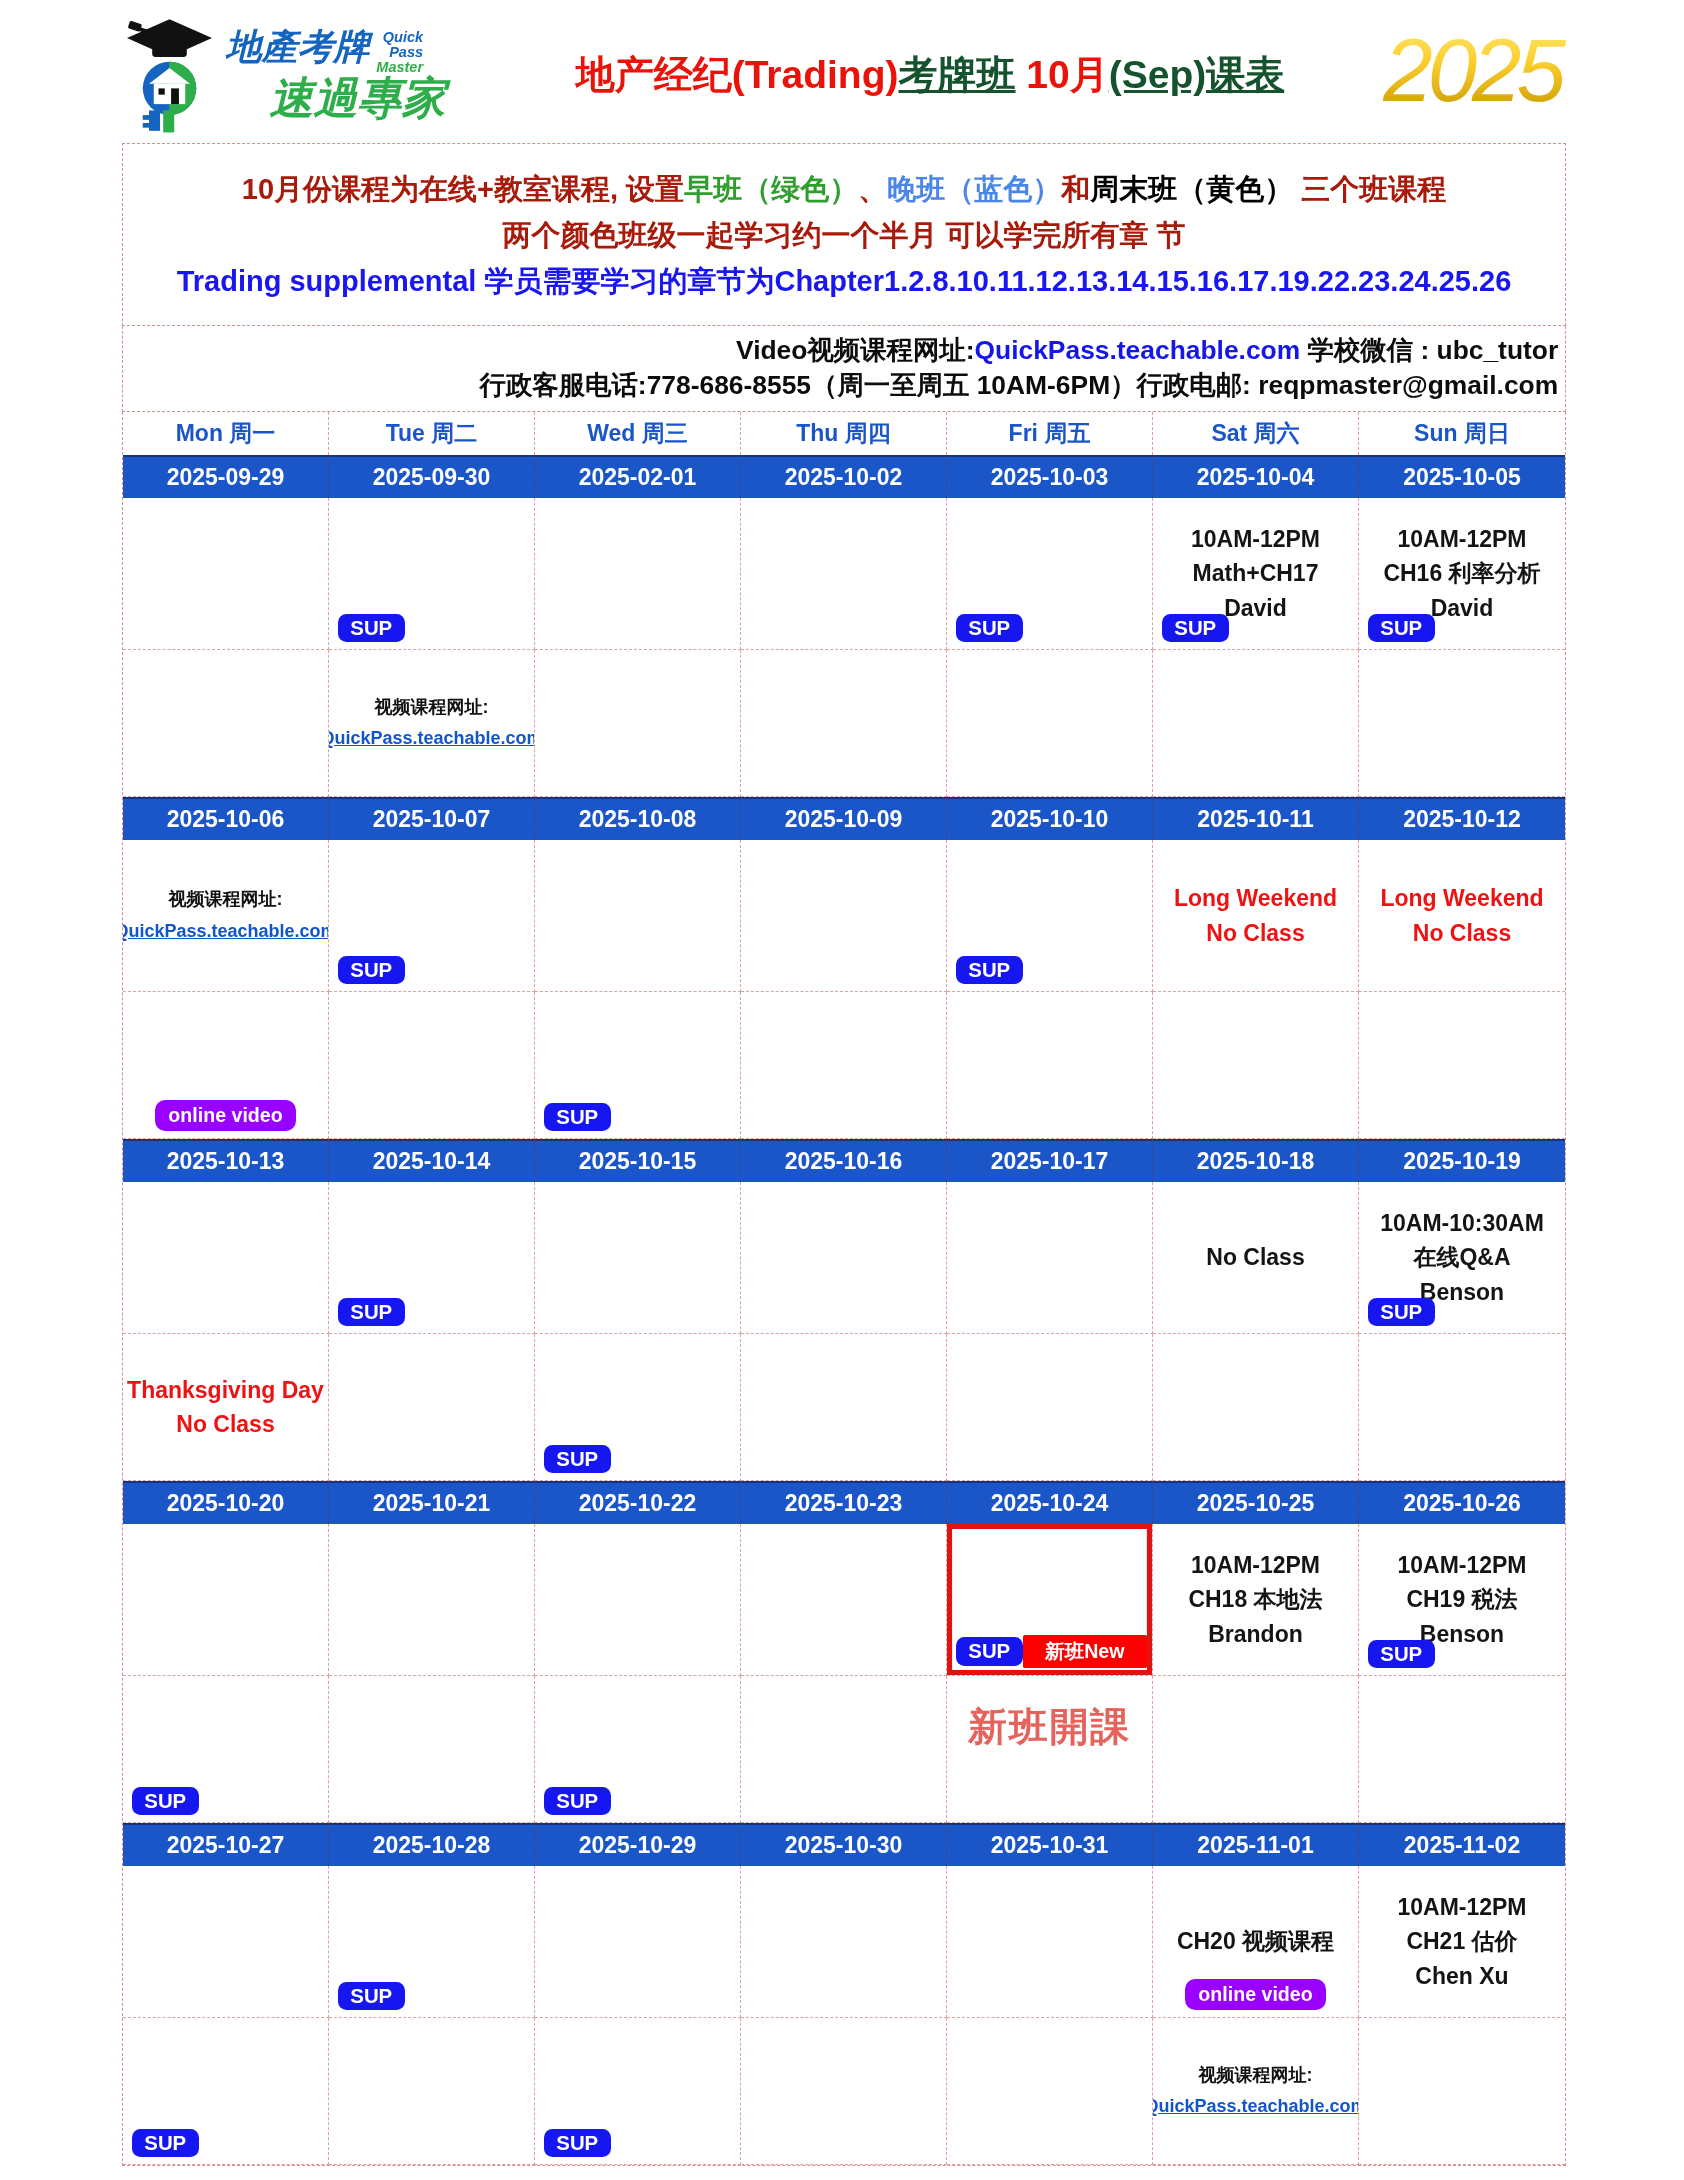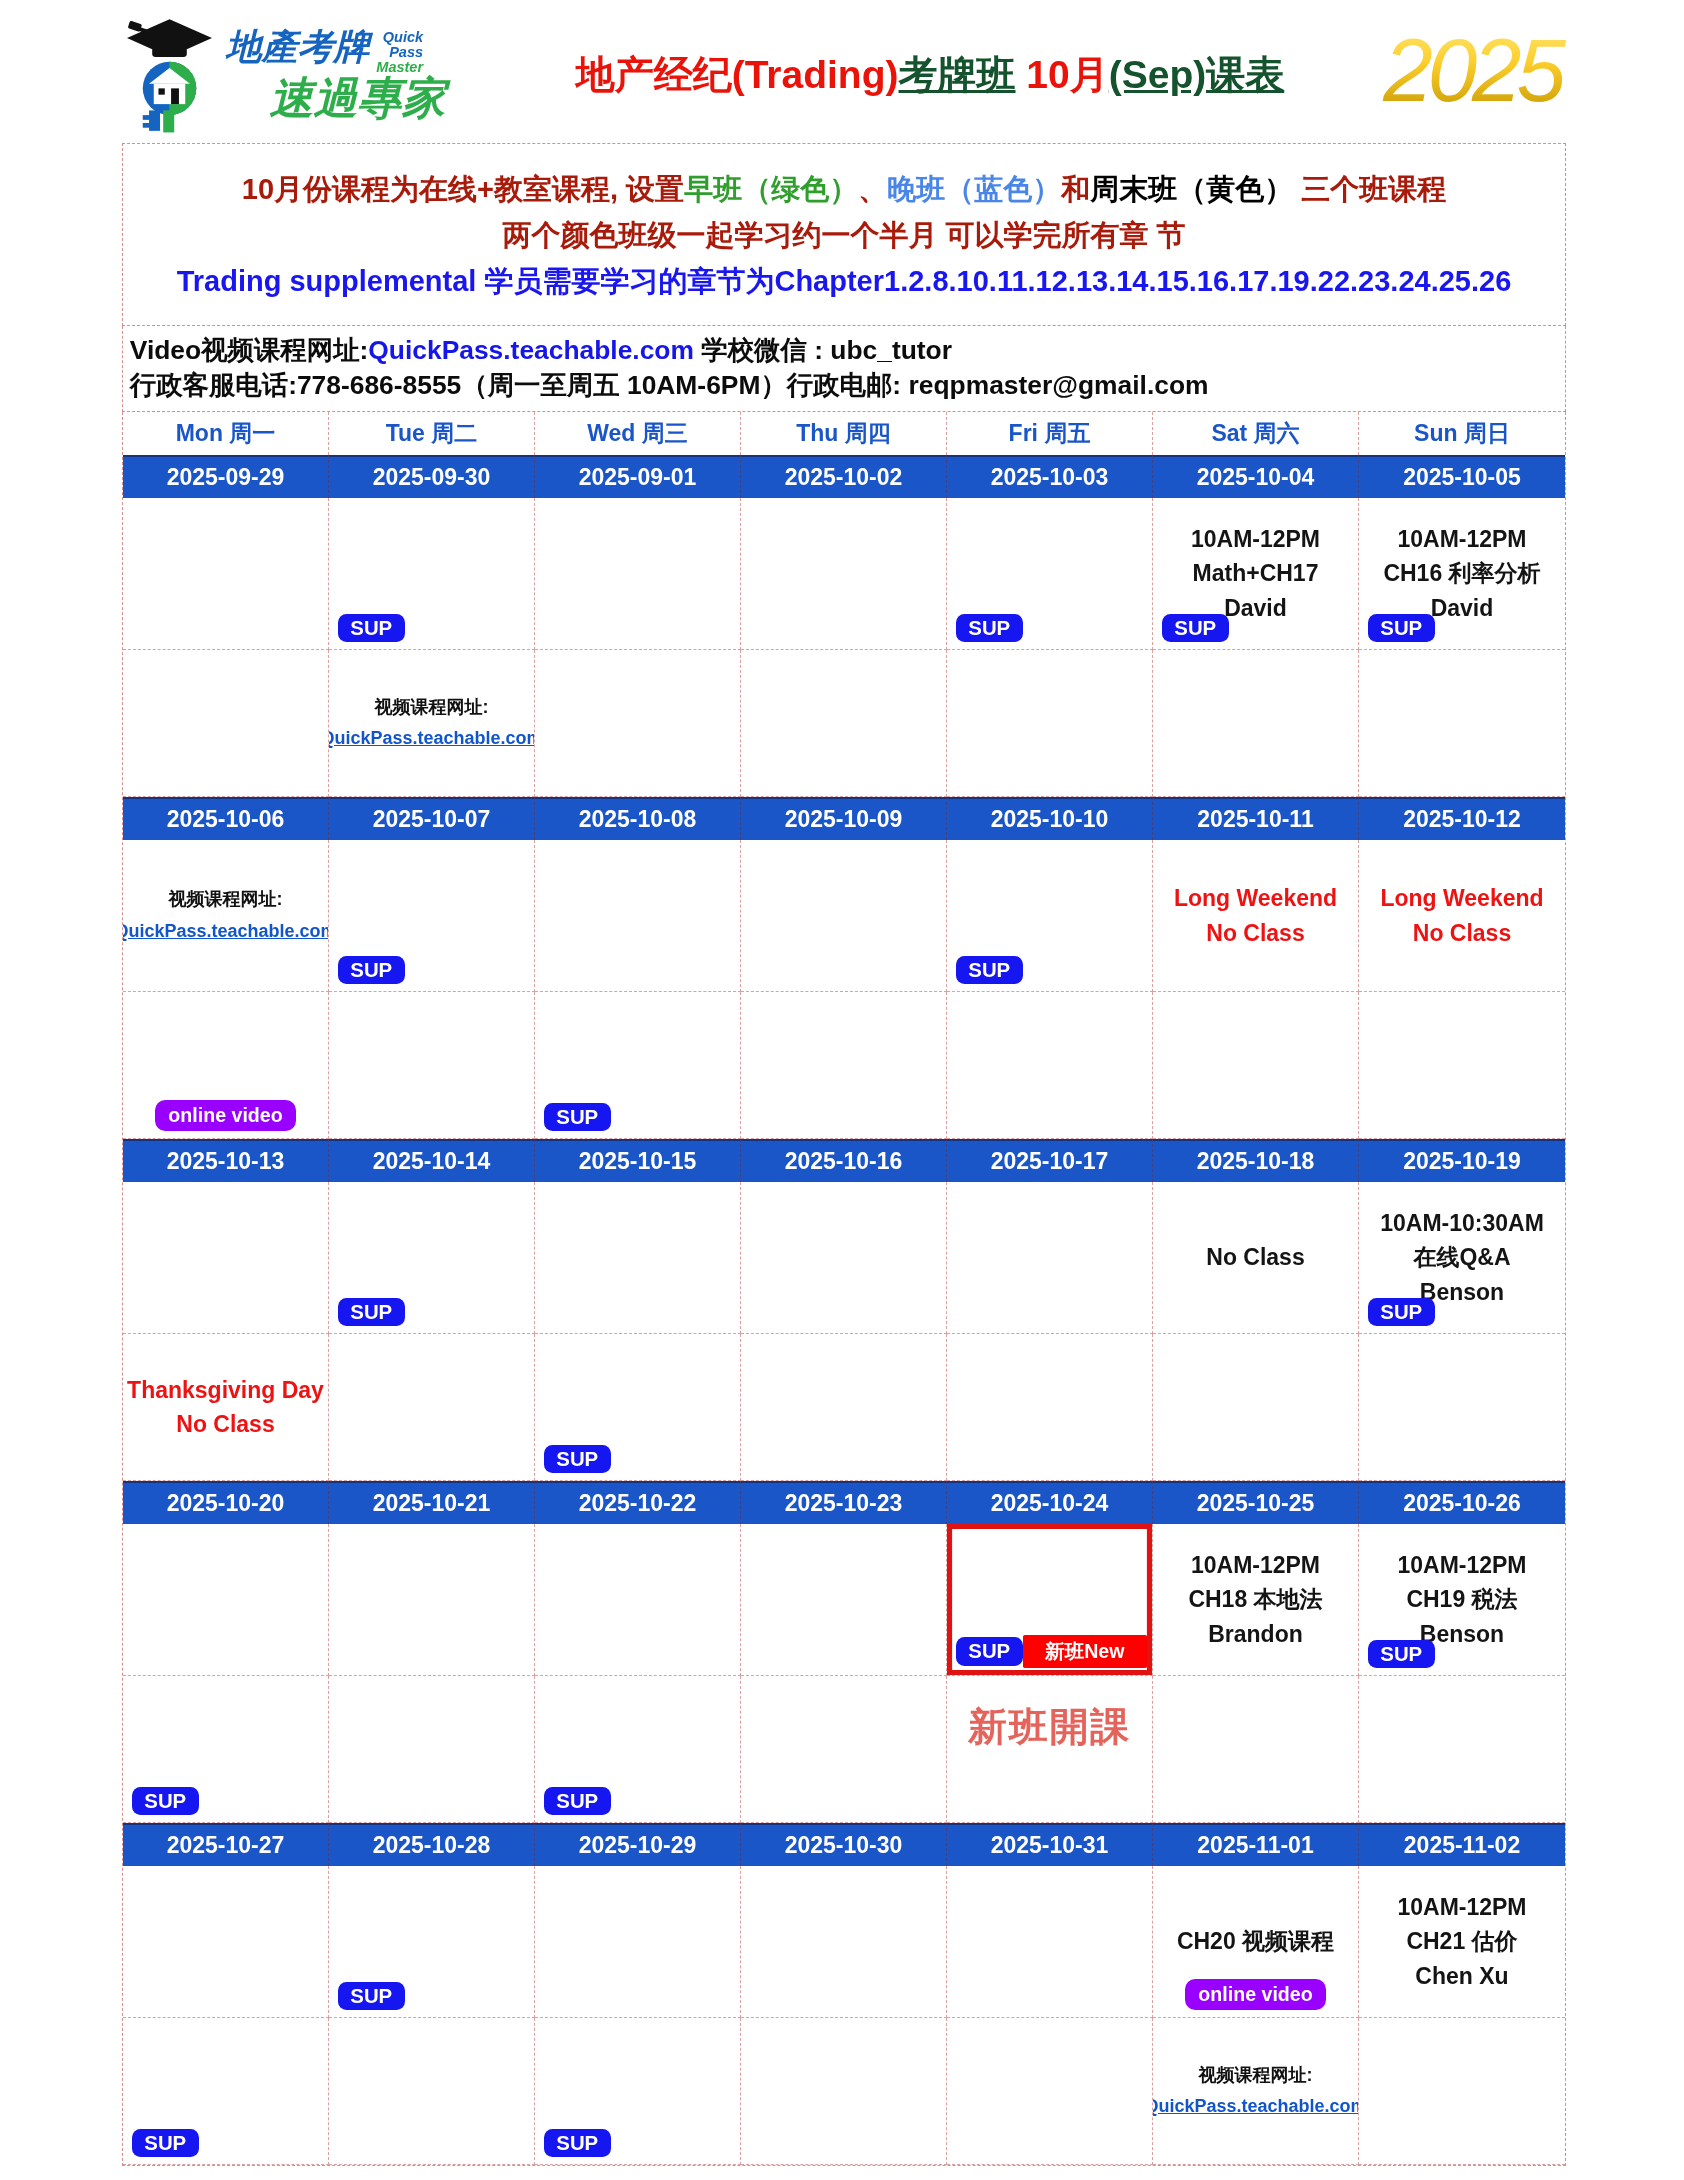--- a/index.html
+++ b/index.html
@@ -34,21 +34,21 @@
   .c-black  { color: #14532d; text-decoration: underline; }
   .c-darkred{ color: #a81a0a; }
   .c-green  { color: #2f9e2d; }
   .c-blue   { color: #4a86e8; }
   .c-gold   { color: #000000; }
 
   
   .notice { border: 1.7px dashed #d98d8d; text-align: center; padding: 20.4px 6.8px 17px; }
   .notice p { font-weight: bold; font-size: 29px; margin: 6px 0; }
   .n3 { color: #1a16f0; }
-  .contact { border: 1.7px dashed #d98d8d; border-top: none; text-align: left; padding: 6.8px 6.8px 8.5px; }
+  .contact { border: 1.7px dashed #d98d8d; border-top: none; text-align: right; padding: 6.8px 6.8px 8.5px; }
   .contact p { font-weight: bold; font-size: 26.4px; line-height: 1.32; color: #0c0c0c; }
   .contact-link { color: #1616e8; text-decoration: none; }
 
   
   .table-box { border: 1.7px dashed #d98d8d; border-top: none; }
   .weekday-row, .date-row, .slot-row { display: grid; grid-template-columns: repeat(7, 1fr); }
   .weekday-cell {
     height: 43px; display: flex; align-items: center; justify-content: center;
     color: #1a56c8; font-weight: bold; font-size: 23px;
     border-right: 0.9px dashed #dba0a0;
@@ -145,21 +145,21 @@
         <div class="weekday-cell">Wed 周三</div>
         <div class="weekday-cell">Thu 周四</div>
         <div class="weekday-cell">Fri 周五</div>
         <div class="weekday-cell">Sat 周六</div>
         <div class="weekday-cell">Sun 周日</div>
       </div>
     <div id="calendar">
         <div class="date-row">
           <div class="date-cell">2025-09-29</div>
           <div class="date-cell">2025-09-30</div>
-          <div class="date-cell">2025-09-01</div>
+          <div class="date-cell">2025-02-01</div>
           <div class="date-cell">2025-10-02</div>
           <div class="date-cell">2025-10-03</div>
           <div class="date-cell">2025-10-04</div>
           <div class="date-cell">2025-10-05</div>
         </div>
         <div class="slot-row morning">
           <div class="cell t-empty"></div>
           <div class="cell t-green">
             <div class="lines">
               <div class="line">CH13视频课程</div>

